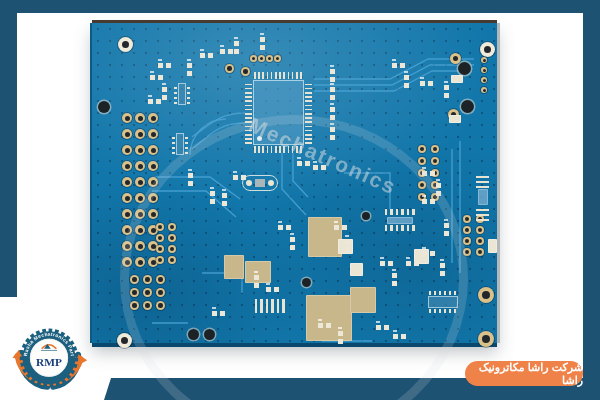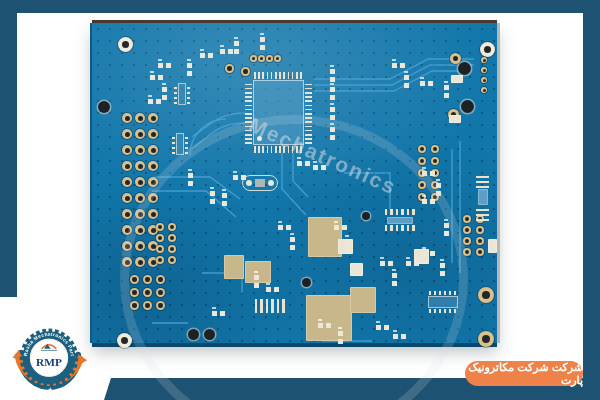--- a/index.html
+++ b/index.html
@@ -488,21 +488,21 @@
         </div>
       </div>
   </div>
 
   <div class="frame-top"></div>
   <div class="frame-left"></div>
   <div class="frame-right"></div>
   <div class="bottom-bar"></div>
 
   <div class="badge">
-    <span>شرکت شرکت مکاترونیک پارت</span>
+    <span>شرکت راشا مکاترونیک راشا</span>
   </div>
 
   <svg class="logo" viewBox="0 0 100 96">
     <defs>
       <path id="lrp" d="M23,44 A27,27 0 0 1 77,44"></path>
     </defs>
     <g>
       <path d="M15,38 A37,37 0 0 0 48,80" fill="none" stroke="#1c5f7e" stroke-width="7" stroke-linecap="round"></path>
       <path d="M55,80 A37,37 0 0 0 86,40" fill="none" stroke="#1c5f7e" stroke-width="7" stroke-linecap="round"></path>
       <path d="M12,42 A39,39 0 0 0 88,46" fill="none" stroke="#e8762d" stroke-width="8.5" stroke-linecap="round"></path>

